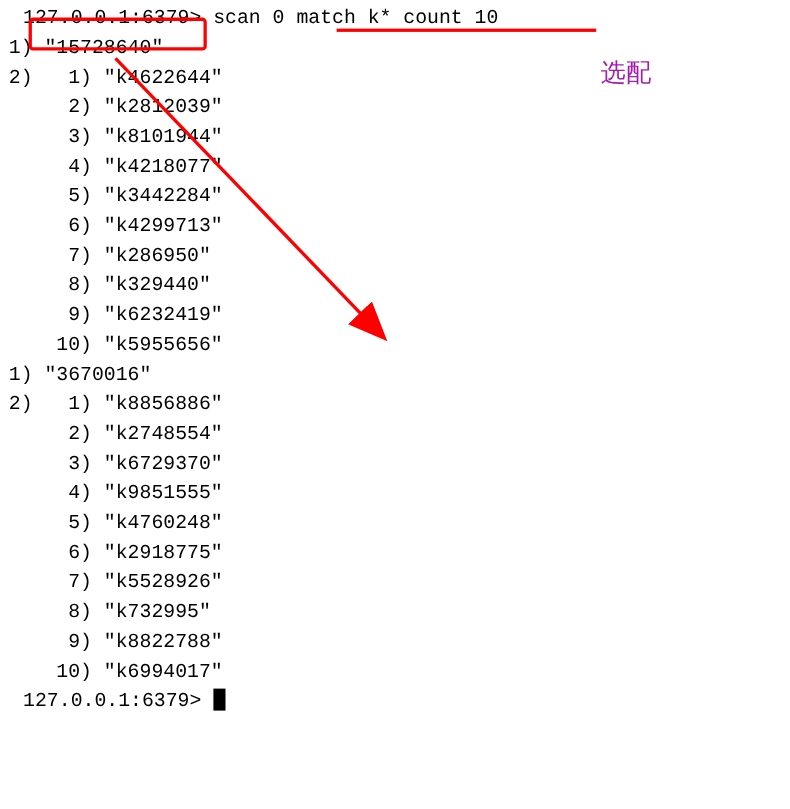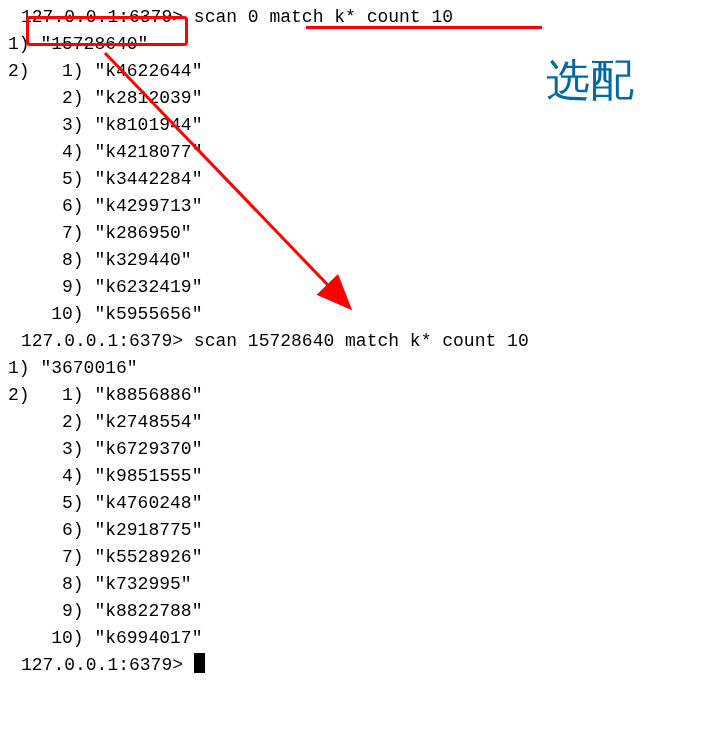--- a/index.html
+++ b/index.html
@@ -30,23 +30,23 @@
       border-radius: 4px;
       pointer-events: none;
     }
     .annotation-underline {
       position: absolute;
       border-bottom: 3px solid #ff0000;
       pointer-events: none;
     }
     .annotation-text {
       position: absolute;
-      color: #0369a1;
-      font-family: Liberation Mono, monospace;
-      font-size: 44px;
+      color: #a21caf;
+      font-family: Liberation Serif, serif;
+      font-size: 23px;
       font-weight: 500;
       pointer-events: none;
     }
     .annotation-arrow {
       position: absolute;
       pointer-events: none;
     }
     .cursor-block {
       display: inline-block;
       width: 11px;
@@ -65,21 +65,20 @@
     <div class="line">2)   1) "k4622644"</div>
     <div class="line">     2) "k2812039"</div>
     <div class="line">     3) "k8101944"</div>
     <div class="line">     4) "k4218077"</div>
     <div class="line">     5) "k3442284"</div>
     <div class="line">     6) "k4299713"</div>
     <div class="line">     7) "k286950"</div>
     <div class="line">     8) "k329440"</div>
     <div class="line">     9) "k6232419"</div>
     <div class="line">    10) "k5955656"</div>
-    <div class="line"><span class="prompt">127.0.0.1:6379&gt; </span><span>scan 15728640 match k* count 10</span></div>
     <div class="line">1) "3670016"</div>
     <div class="line">2)   1) "k8856886"</div>
     <div class="line">     2) "k2748554"</div>
     <div class="line">     3) "k6729370"</div>
     <div class="line">     4) "k9851555"</div>
     <div class="line">     5) "k4760248"</div>
     <div class="line">     6) "k2918775"</div>
     <div class="line">     7) "k5528926"</div>
     <div class="line">     8) "k732995"</div>
     <div class="line">     9) "k8822788"</div>

